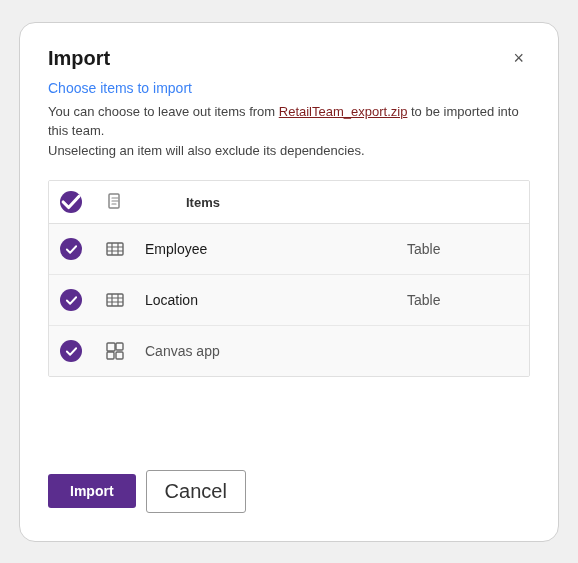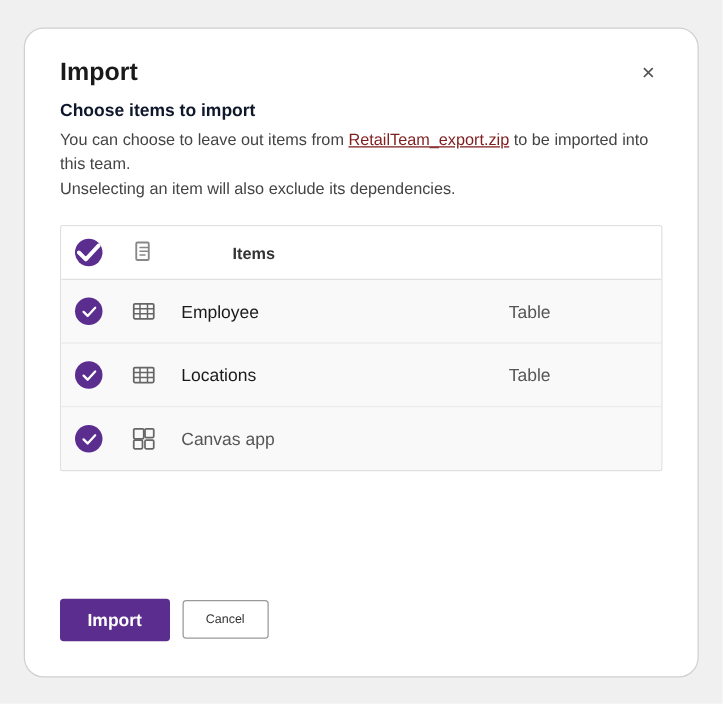--- a/index.html
+++ b/index.html
@@ -37,22 +37,22 @@
       background: none;
       border: none;
       cursor: pointer;
       font-size: 18px;
       color: #555;
       padding: 2px 6px;
       line-height: 1;
     }
     .subtitle {
       font-size: 14px;
-      font-weight: 700;
-      color: #0f172a;
+      font-weight: 400;
+      color: #3b82f6;
       margin-bottom: 6px;
     }
     .description {
       font-size: 13px;
       color: #444;
       line-height: 1.5;
       margin-bottom: 20px;
     }
     .description a, .description span.link {
       color: #7f1d1d;
@@ -153,21 +153,21 @@
       font-size: 14px;
       font-weight: 600;
       cursor: pointer;
     }
     .btn-cancel {
       background: #fff;
       color: #333;
       border: 1px solid #999;
       border-radius: 3px;
       padding: 9px 18px;
-      font-size: 10px;
+      font-size: 20px;
       cursor: pointer;
     }
   </style>
 </head>
 <body>
 
 <div class="dialog">
   <div class="dialog-header">
     <span class="dialog-title">Import</span>
     <button class="close-btn">×</button>
@@ -229,21 +229,21 @@
       </div>
       <div class="icon-cell">
         <svg viewBox="0 0 20 20" fill="none" xmlns="http://www.w3.org/2000/svg">
           <rect x="2" y="4" width="16" height="12" rx="1" stroke="#666" stroke-width="1.4"></rect>
           <line x1="2" y1="8" x2="18" y2="8" stroke="#666" stroke-width="1.2"></line>
           <line x1="2" y1="12" x2="18" y2="12" stroke="#666" stroke-width="1.2"></line>
           <line x1="7" y1="4" x2="7" y2="16" stroke="#666" stroke-width="1.2"></line>
           <line x1="13" y1="4" x2="13" y2="16" stroke="#666" stroke-width="1.2"></line>
         </svg>
       </div>
-      <div class="item-name">Locations</div>
+      <div class="item-name">Location</div>
       <div class="item-type">Table</div>
     </div>
 
     <div class="table-row">
       <div class="check-cell">
         <div class="check-circle">
           <svg viewBox="0 0 14 14" fill="none" xmlns="http://www.w3.org/2000/svg">
             <polyline points="2,7 5.5,10.5 12,3.5" stroke="#fff" stroke-width="2" stroke-linecap="round" stroke-linejoin="round"></polyline>
           </svg>
         </div>

